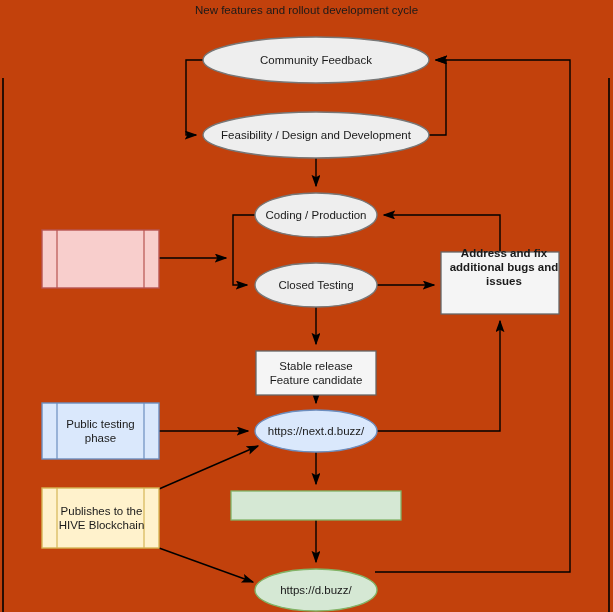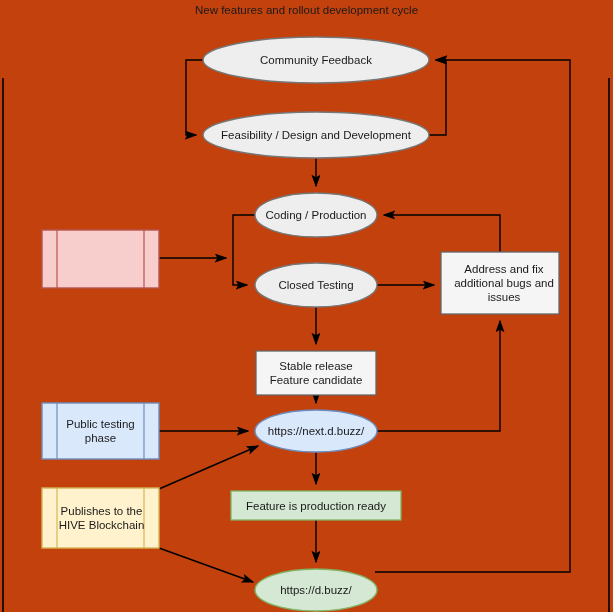--- a/index.html
+++ b/index.html
@@ -135,32 +135,31 @@
 
   <div class="node-label" style="left:203px; top:37px; width:226px; height:46px;">Community Feedback</div>
 
   <div class="node-label" style="left:203px; top:112px; width:226px; height:46px;">Feasibility / Design and Development</div>
 
   <div class="node-label" style="left:255px; top:193px; width:122px; height:44px;">Coding / Production</div>
 
   <div class="node-label" style="left:255px; top:263px; width:122px; height:44px;">Closed Testing</div>
 
 
-  <div class="node-label" style="left:441px; top:252px; width:126px; height:62px;">Address and fix
+  <div class="node-label" style="left:441px; top:236px; width:126px; height:62px;font-weight:bold;">Address and fix
 additional bugs and
 issues</div>
 
   <div class="node-label" style="left:256px; top:351px; width:120px; height:44px;">Stable release
 Feature candidate</div>
 
   <div class="node-label" style="left:42px; top:403px; width:117px; height:56px;">Public testing
 phase</div>
 
   <div class="node-label" style="left:255px; top:410px; width:122px; height:42px;">https://next.d.buzz/</div>
 
   <div class="node-label" style="left:43px; top:488px; width:117px; height:60px;border-radius:24px;">Publishes to the
 HIVE Blockchain</div>
 
-  <div class="node-label" style="left:231px; top:491px; width:170px; height:29px;">Feature is production ready</div>
 
   <div class="node-label" style="left:255px; top:569px; width:122px; height:42px;">https://d.buzz/</div>
 
 </div>
 
 </body></html>

